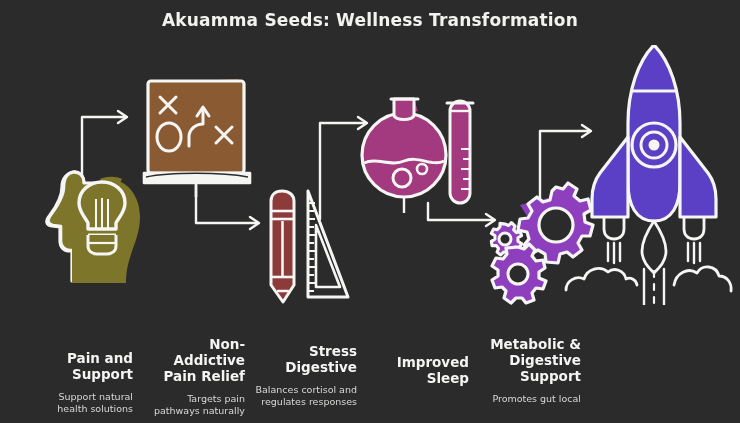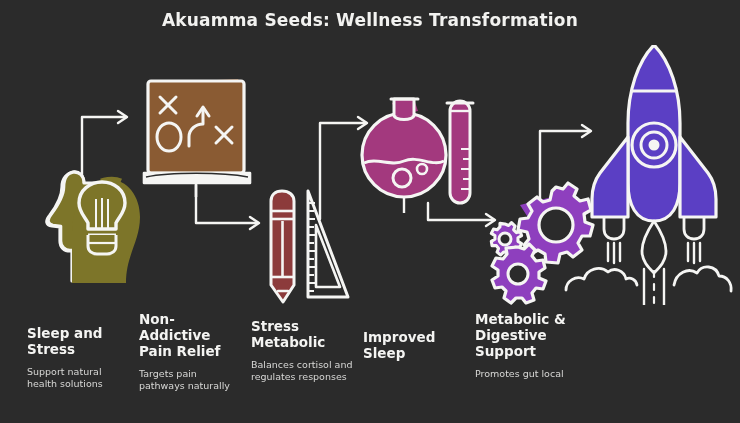--- a/index.html
+++ b/index.html
@@ -48,21 +48,22 @@
     width: 740px;
     height: 111px;
     display: flex;
     flex-direction: row;
     align-items: flex-start;
   }
   .label-col {
     width: 112px;
     padding: 0 3px;
     box-sizing: border-box;
-    text-align: left;
+    text-align: right;
+    margin-top: 25px;
   }
   .label-col.c0 { margin-left: 24px; }
   .label-title {
     color: #f4f4f2;
     font-size: 13.5px;
     font-weight: bold;
     line-height: 1.18;
     font-family: "DejaVu Sans", sans-serif;
   }
   .label-desc {
@@ -275,29 +276,29 @@
         <path d="M566,245 C566,236 576,230 584,234 C587,224 600,220 608,227
                  C614,222 624,225 626,234 C630,232 636,234 637,240" fill="none" stroke="#f5f5f3" stroke-width="2.8" stroke-linecap="round" stroke-linejoin="round"></path>
         <path d="M674,240 C676,228 688,222 697,228 C702,219 716,220 719,231
                  C727,231 732,238 731,246" fill="none" stroke="#f5f5f3" stroke-width="2.8" stroke-linecap="round" stroke-linejoin="round"></path>
       </g>
     </svg>
   </div>
 
   <div id="labels">
     <div class="label-col c0">
-      <div class="label-title">Sleep and Stress</div>
+      <div class="label-title">Pain and Support</div>
       <div class="label-desc">Support natural health solutions</div>
     </div>
     <div class="label-col c1">
       <div class="label-title">Non-Addictive Pain Relief</div>
       <div class="label-desc">Targets pain pathways naturally</div>
     </div>
     <div class="label-col c2">
-      <div class="label-title">Stress Metabolic</div>
+      <div class="label-title">Stress Digestive</div>
       <div class="label-desc">Balances cortisol and regulates responses</div>
     </div>
     <div class="label-col c3">
       <div class="label-title">Improved Sleep</div>
     </div>
     <div class="label-col c4">
       <div class="label-title">Metabolic &amp; Digestive Support</div>
       <div class="label-desc">Promotes gut local</div>
     </div>
   </div>

